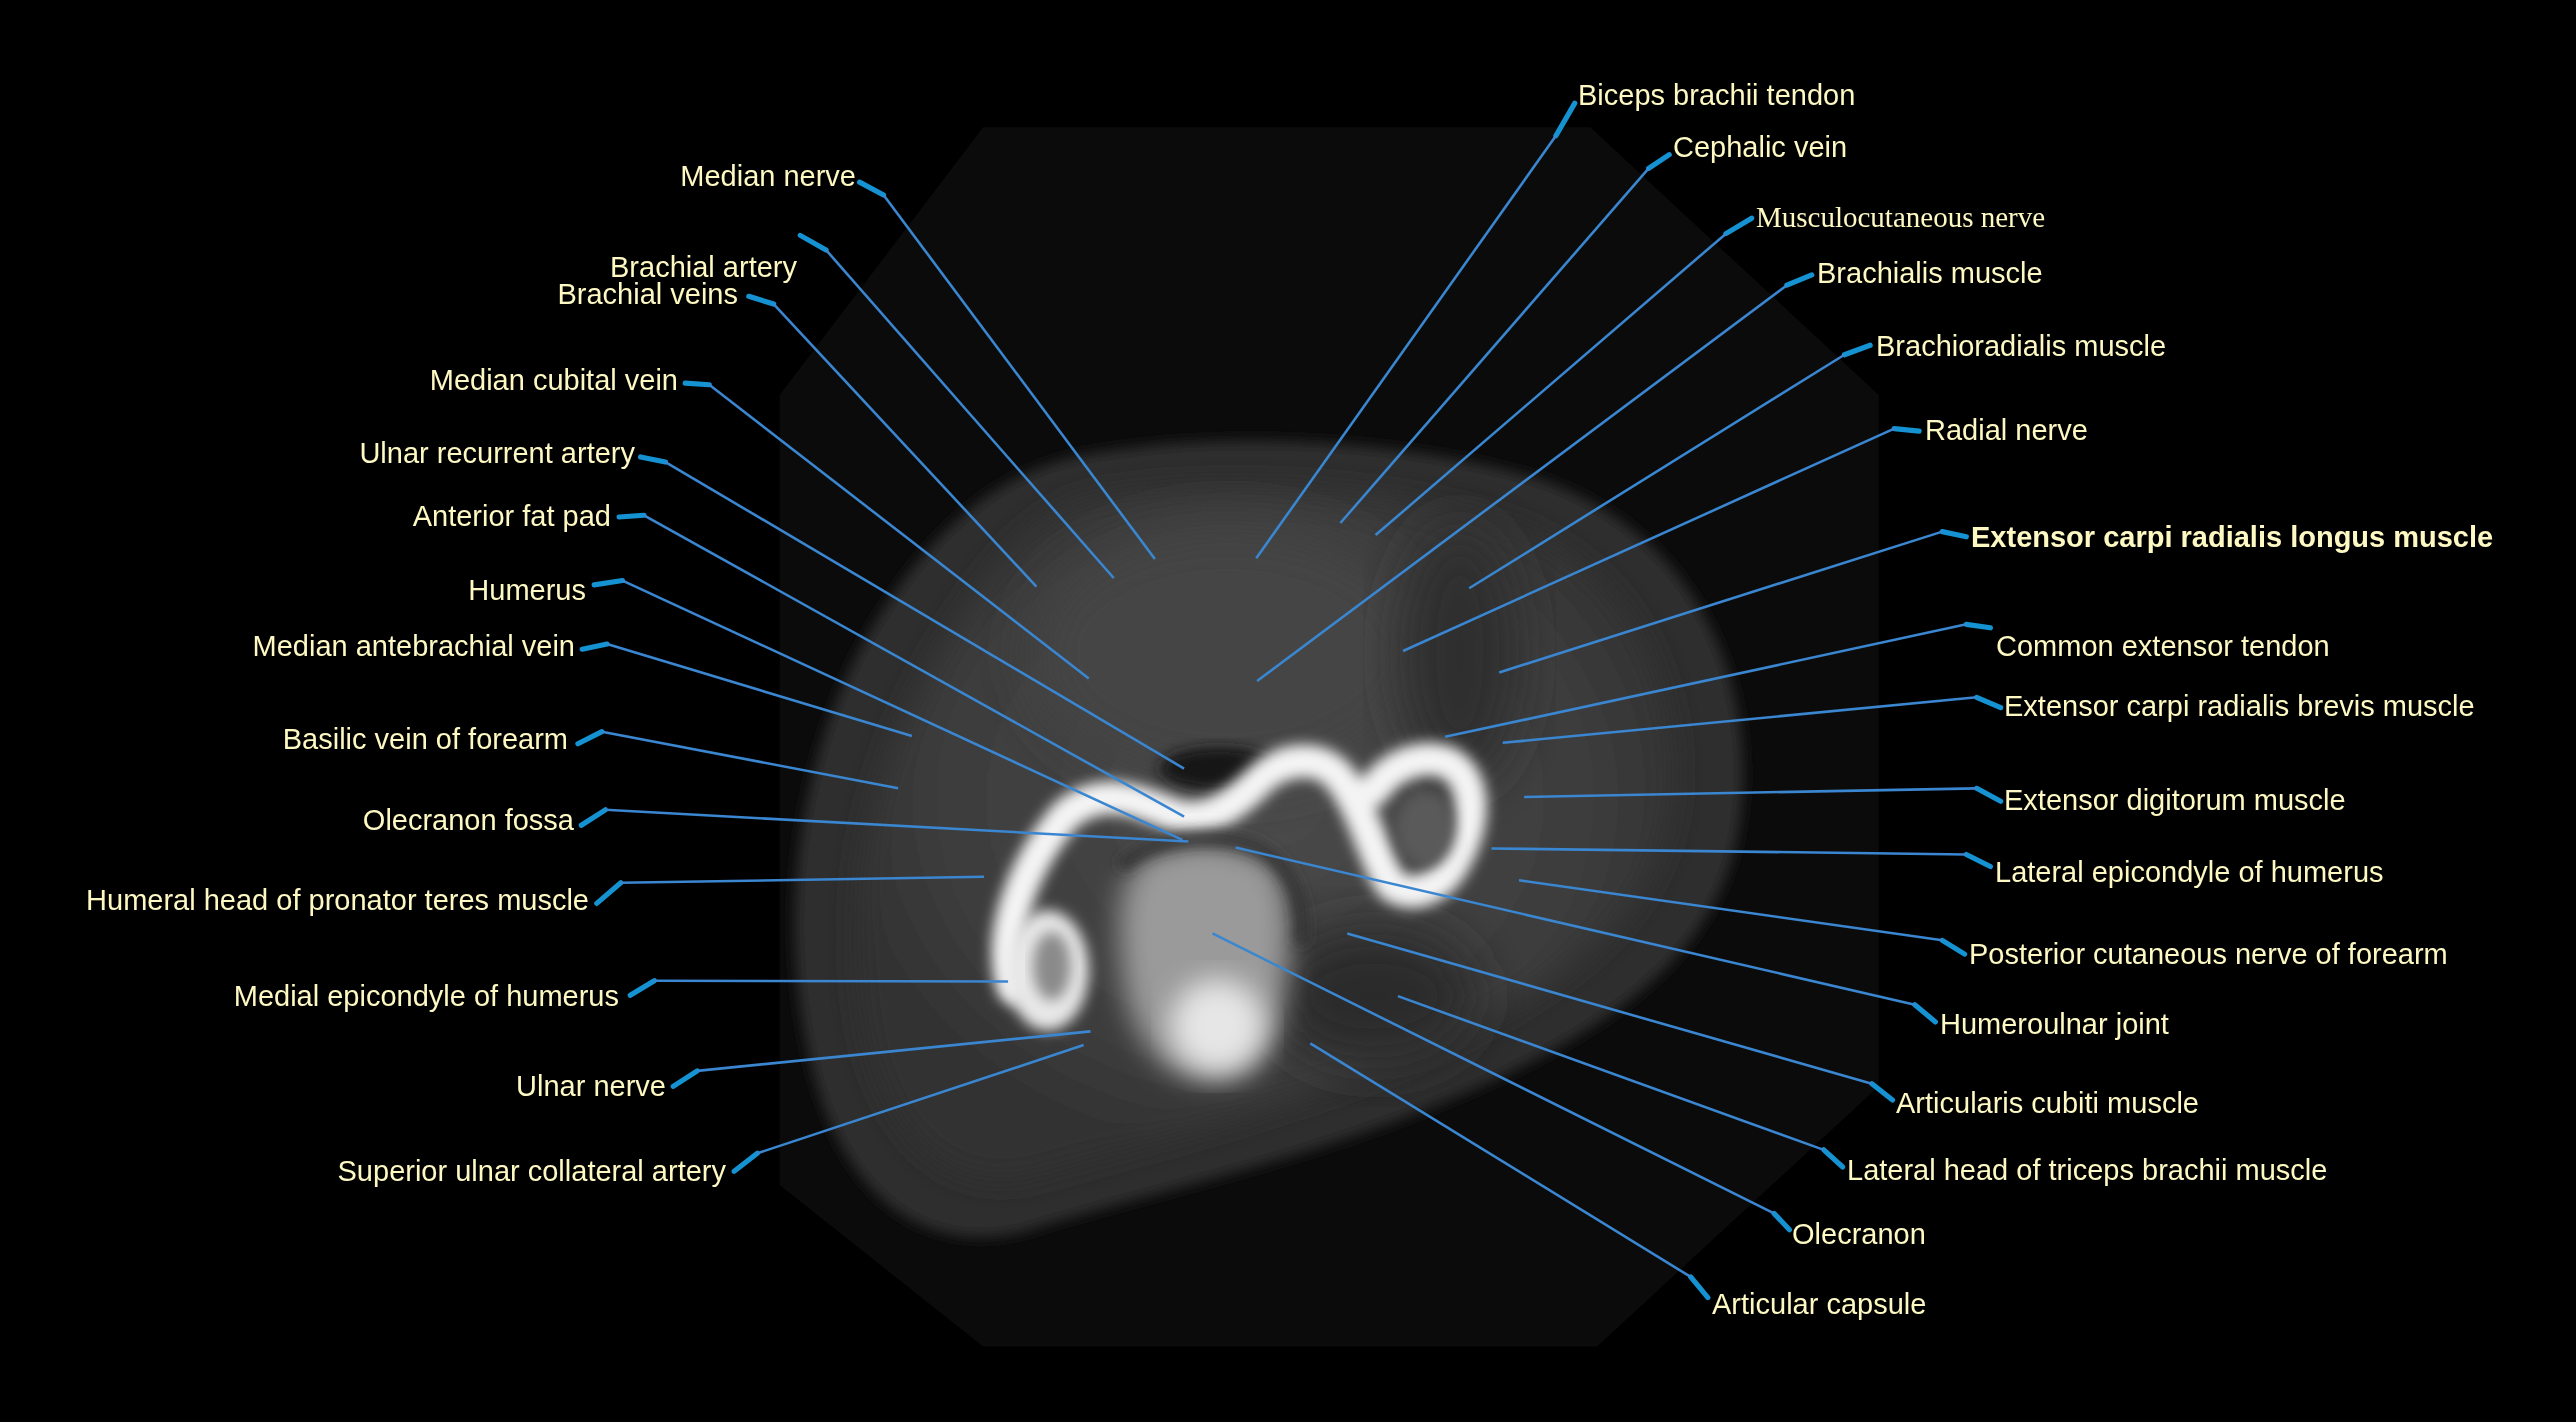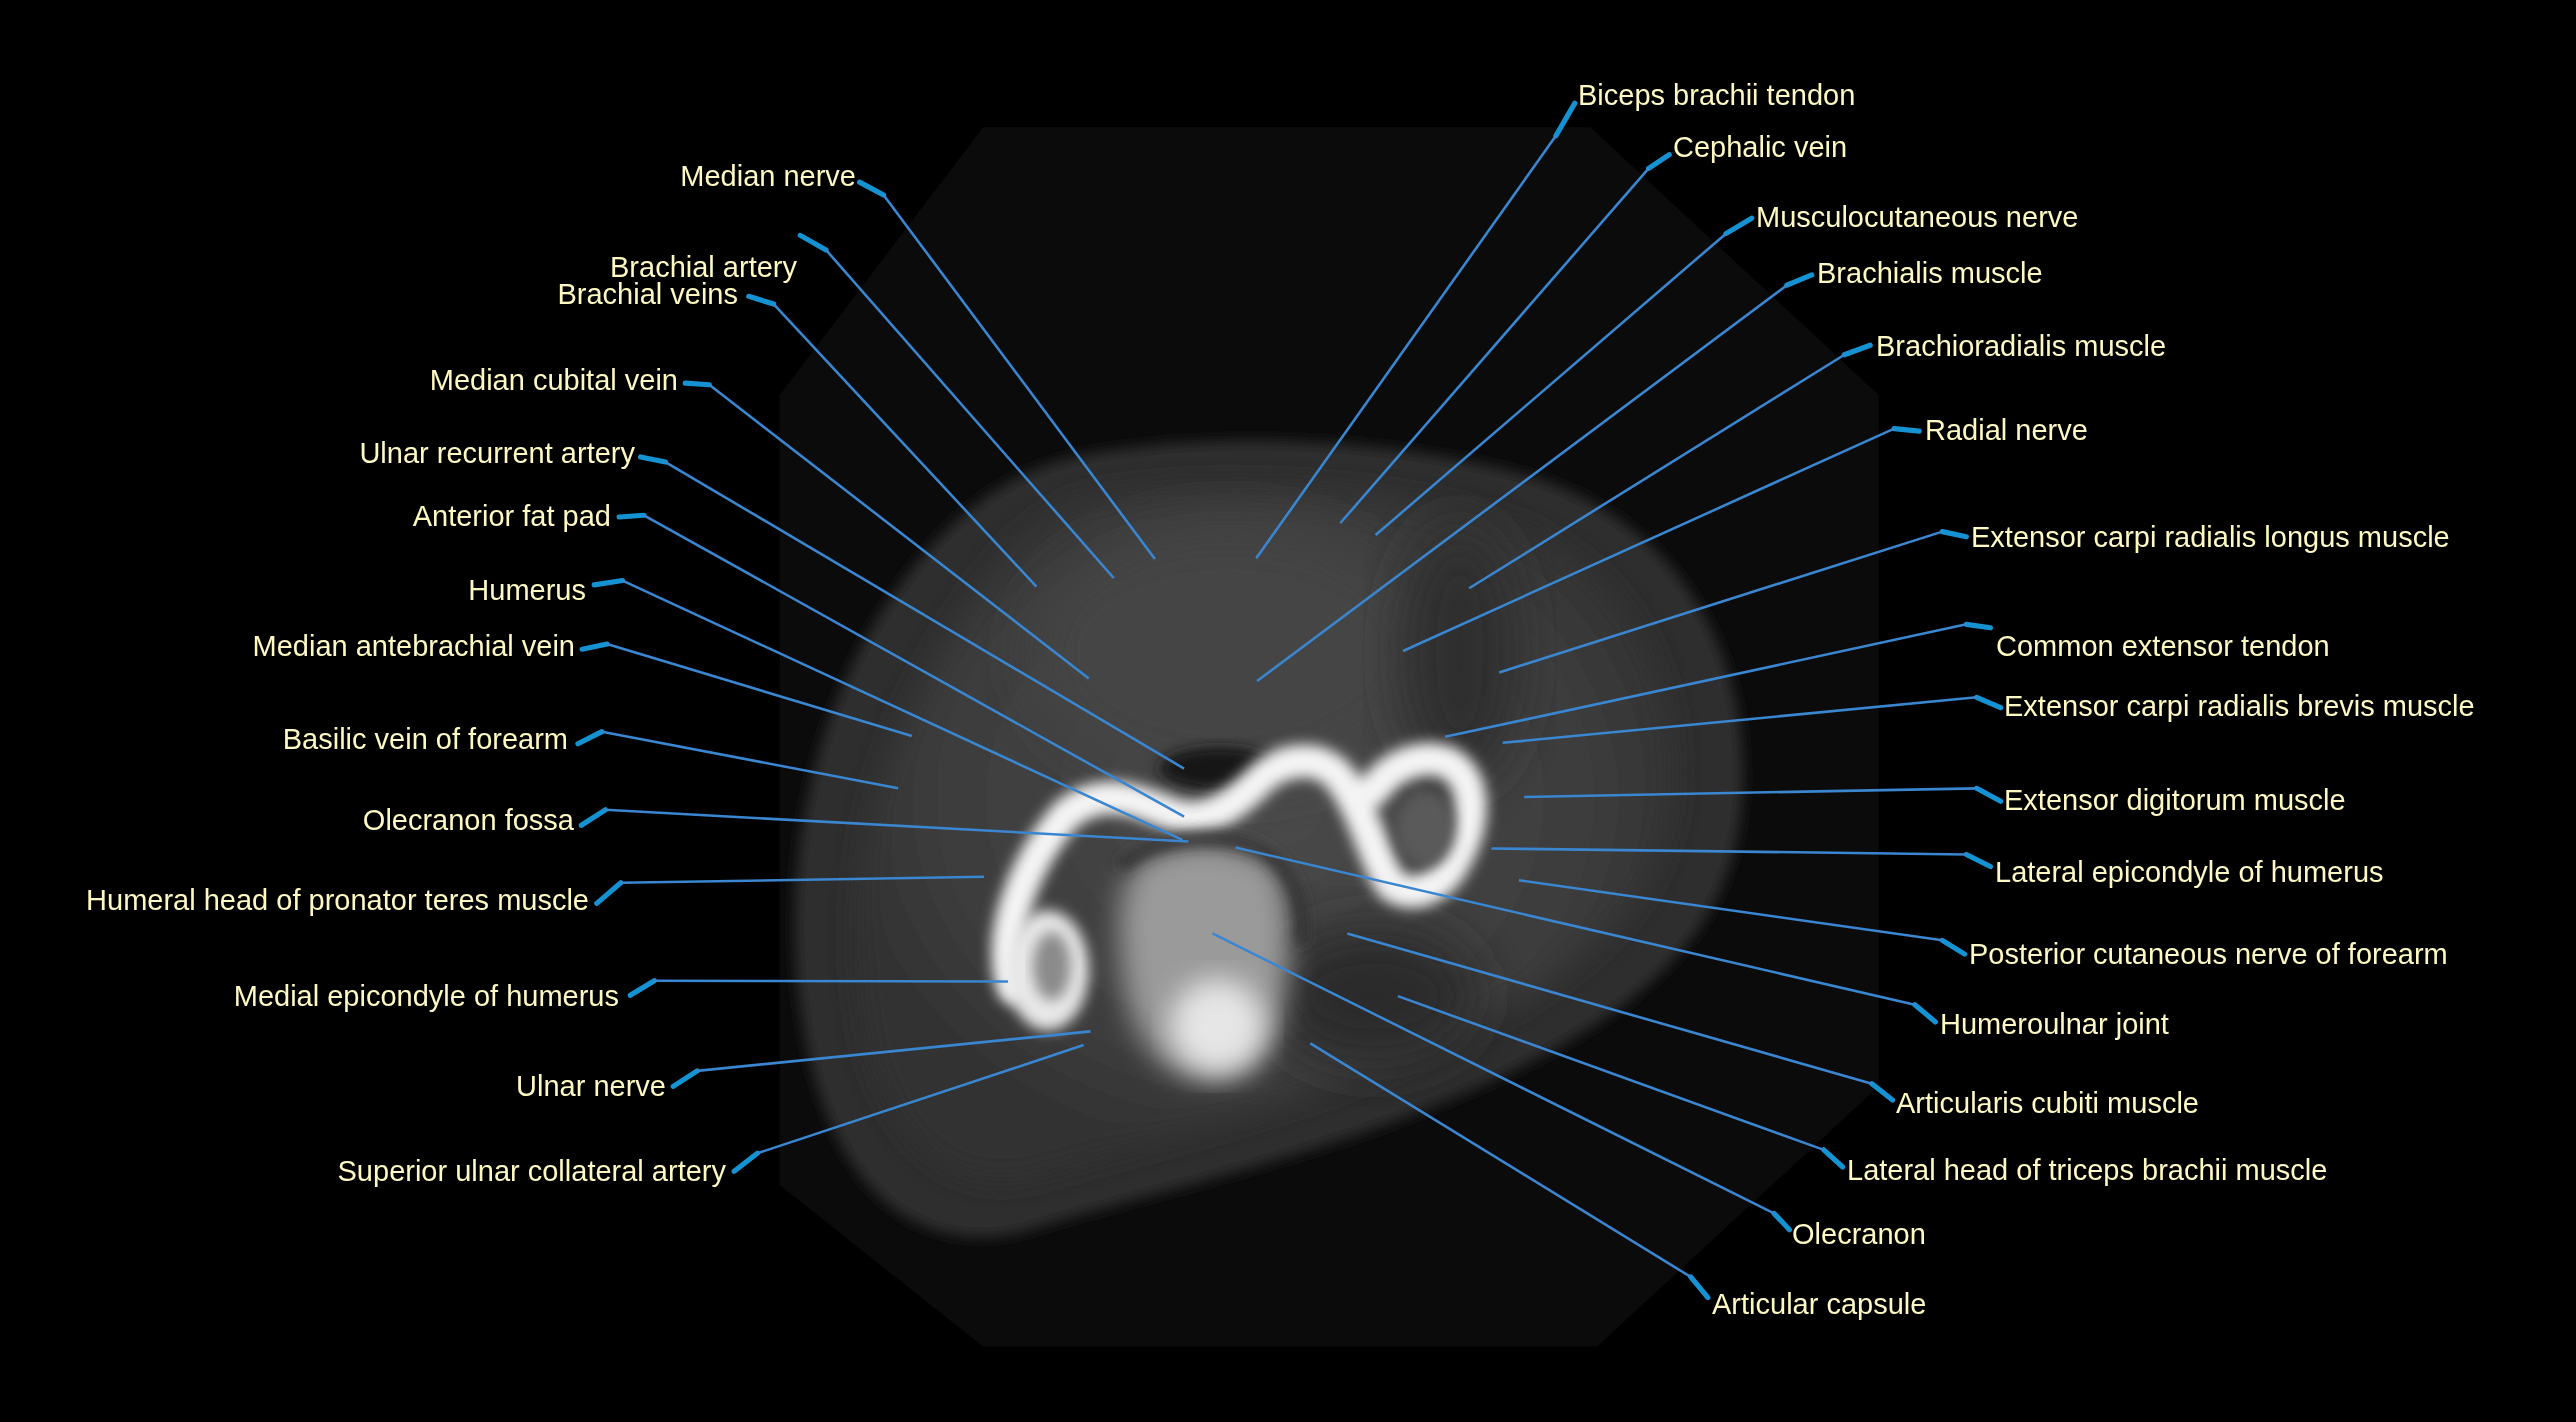--- a/index.html
+++ b/index.html
@@ -135,25 +135,25 @@
       <div class="label left" style="right: 1990px; top: 571px;">Humerus</div>
       <div class="label left" style="right: 2001px; top: 627px; margin-left: 10px;">Median antebrachial vein</div>
       <div class="label left" style="right: 2008px; top: 720px;">Basilic vein of forearm</div>
       <div class="label left" style="right: 2002px; top: 801px;">Olecranon fossa</div>
       <div class="label left" style="right: 1987px; top: 881px;">Humeral head of pronator teres muscle</div>
       <div class="label left" style="right: 1957px; top: 977px;">Medial epicondyle of humerus</div>
       <div class="label left" style="right: 1910px; top: 1067px;">Ulnar nerve</div>
       <div class="label left" style="right: 1850px; top: 1152px;">Superior ulnar collateral artery</div>
       <div class="label right" style="left: 1578px; top: 76px;">Biceps brachii tendon</div>
       <div class="label right" style="left: 1673px; top: 128px;">Cephalic vein</div>
-      <div class="label right" style="left: 1756px; top: 198px;">Musculocutaneous nerve</div>
+      <div class="label right" style="left: 1756px; top: 198px; font-family: Liberation Serif, serif;">Musculocutaneous nerve</div>
       <div class="label right" style="left: 1817px; top: 254px;">Brachialis muscle</div>
       <div class="label right" style="left: 1876px; top: 327px;">Brachioradialis muscle</div>
       <div class="label right" style="left: 1925px; top: 411px;">Radial nerve</div>
-      <div class="label right" style="left: 1971px; top: 518px;">Extensor carpi radialis longus muscle</div>
+      <div class="label right" style="left: 1971px; top: 518px; font-weight: bold;">Extensor carpi radialis longus muscle</div>
       <div class="label right" style="left: 1996px; top: 611px; margin-top: 16px;">Common extensor tendon</div>
       <div class="label right" style="left: 2004px; top: 687px;">Extensor carpi radialis brevis muscle</div>
       <div class="label right" style="left: 2004px; top: 781px;">Extensor digitorum muscle</div>
       <div class="label right" style="left: 1995px; top: 853px;">Lateral epicondyle of humerus</div>
       <div class="label right" style="left: 1969px; top: 935px;">Posterior cutaneous nerve of forearm</div>
       <div class="label right" style="left: 1940px; top: 1005px;">Humeroulnar joint</div>
       <div class="label right" style="left: 1896px; top: 1084px;">Articularis cubiti muscle</div>
       <div class="label right" style="left: 1847px; top: 1151px;">Lateral head of triceps brachii muscle</div>
       <div class="label right" style="left: 1792px; top: 1215px;">Olecranon</div>
       <div class="label right" style="left: 1712px; top: 1285px;">Articular capsule</div>

